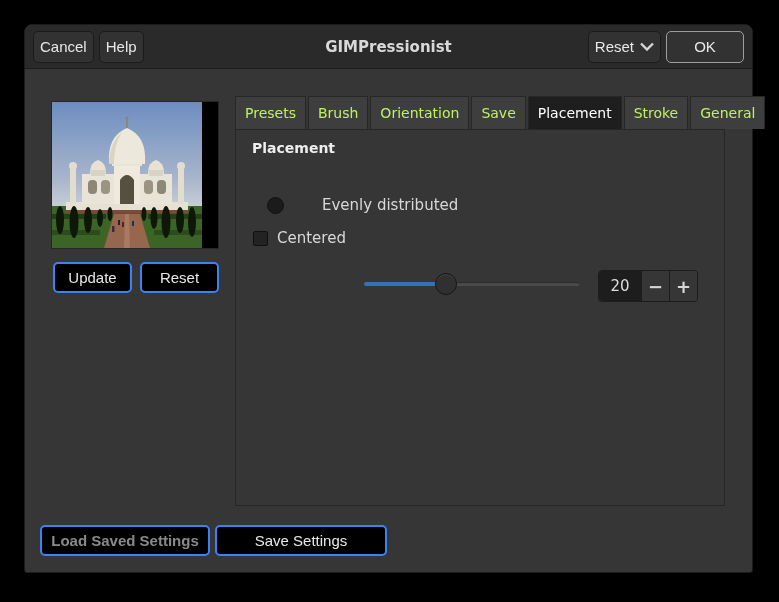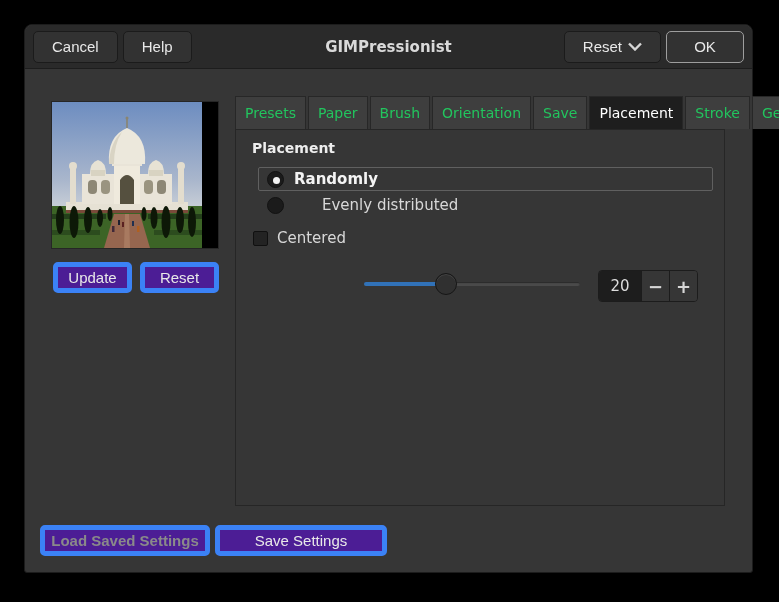--- a/index.html
+++ b/index.html
@@ -11,21 +11,21 @@
     border:1px solid #1c1c1c;
   }
   
   .header {
     position:absolute; left:0; top:0; right:0; height:44px;
     background:#2a2a2a; border-bottom:1px solid #1d1d1d;
     border-radius:8px 8px 0 0;
     display:flex; align-items:center; padding:0 8px;
   }
   .hbtn {
-    height:32px; padding:0 18px; background:#323232;
+    height:32px; padding:0 6px; background:#323232;
     border:1px solid #1b1b1b; border-radius:5px;
     color:#e8e8e8; font-size:15px; display:flex; align-items:center; gap:6px;
     cursor:default;
   }
   .hbtn + .hbtn { margin-left:5px; }
   .hbtn.ok { border-color:#9e9e9e; min-width:78px; justify-content:center; }
   .title {
     position:absolute; left:0; right:0; text-align:center;
     color:#d9d9d9; font-size:15px; font-weight:bold; pointer-events:none;
   }
@@ -33,31 +33,31 @@
   .hdr-right { margin-left:auto; }
   .chev { width:14px; height:9px; display:inline-block; }
   
   .preview-frame {
     position:absolute; left:26px; top:76px; width:168px; height:148px;
     background:#000; border:1px solid #262626;
   }
   .preview-frame svg { position:absolute; left:0; top:0; }
   .pv-buttons { position:absolute; left:28px; top:237px; width:166px; display:flex; gap:8px; }
   .btn {
-    height:31px; background:#4c1d95; border:5px solid #3b82f6; border-radius:5px;
+    height:31px; background:#000000; border:2px solid #3b82f6; border-radius:5px;
     color:#e8e8e8; font-size:15px; display:flex; align-items:center; justify-content:center;
     cursor:default;
   }
   .pv-buttons .btn { flex:1; }
   
   .notebook { position:absolute; left:210px; top:71px; width:490px; height:410px; }
   .tabs { display:flex; height:33px; }
   .tab {
     background:#3e3e3e; border:1px solid #272727; border-bottom:none;
-    color:#22c55e; font-size:14px; padding:0 9px;
+    color:#bef264; font-size:14px; padding:0 9px;
     display:flex; align-items:center; white-space:nowrap; margin-right:2px;
   }
   .tab.active { background:#1e1e1e; color:#ffffff; }
   .panel {
     position:absolute; left:0; top:33px; right:0; bottom:0;
     border:1px solid #262626; background:#363636;
   }
   .panel-heading {
     position:absolute; left:16px; top:10px;
     color:#eeeeee; font-size:14px; font-weight:bold;
@@ -217,38 +217,31 @@
   </div>
 
   <div class="pv-buttons">
     <button class="btn">Update</button>
     <button class="btn">Reset</button>
   </div>
 
   <div class="notebook">
     <div class="tabs">
       <div class="tab">Presets</div>
-      <div class="tab">Paper</div>
       <div class="tab">Brush</div>
       <div class="tab">Orientation</div>
       <div class="tab">Save</div>
       <div class="tab active">Placement</div>
       <div class="tab">Stroke</div>
       <div class="tab">General</div>
     </div>
 
     <div class="panel">
       <div class="panel-heading">Placement</div>
 
-      <div class="radio-row focused selected" style="top:37px;">
-        <span class="radio">
-            <span class="dot"></span>
-          </span>
-        <span class="radio-label">Randomly</span>
-      </div>
 
       <div class="radio-row" style="top:63px;gap:28px;">
         <span class="radio"></span>
         <span class="radio-label">Evenly distributed</span>
       </div>
 
       <div class="check-row" style="top:99px;">
         <span class="checkbox"></span>
         <span class="check-label">Centered</span>
       </div>

